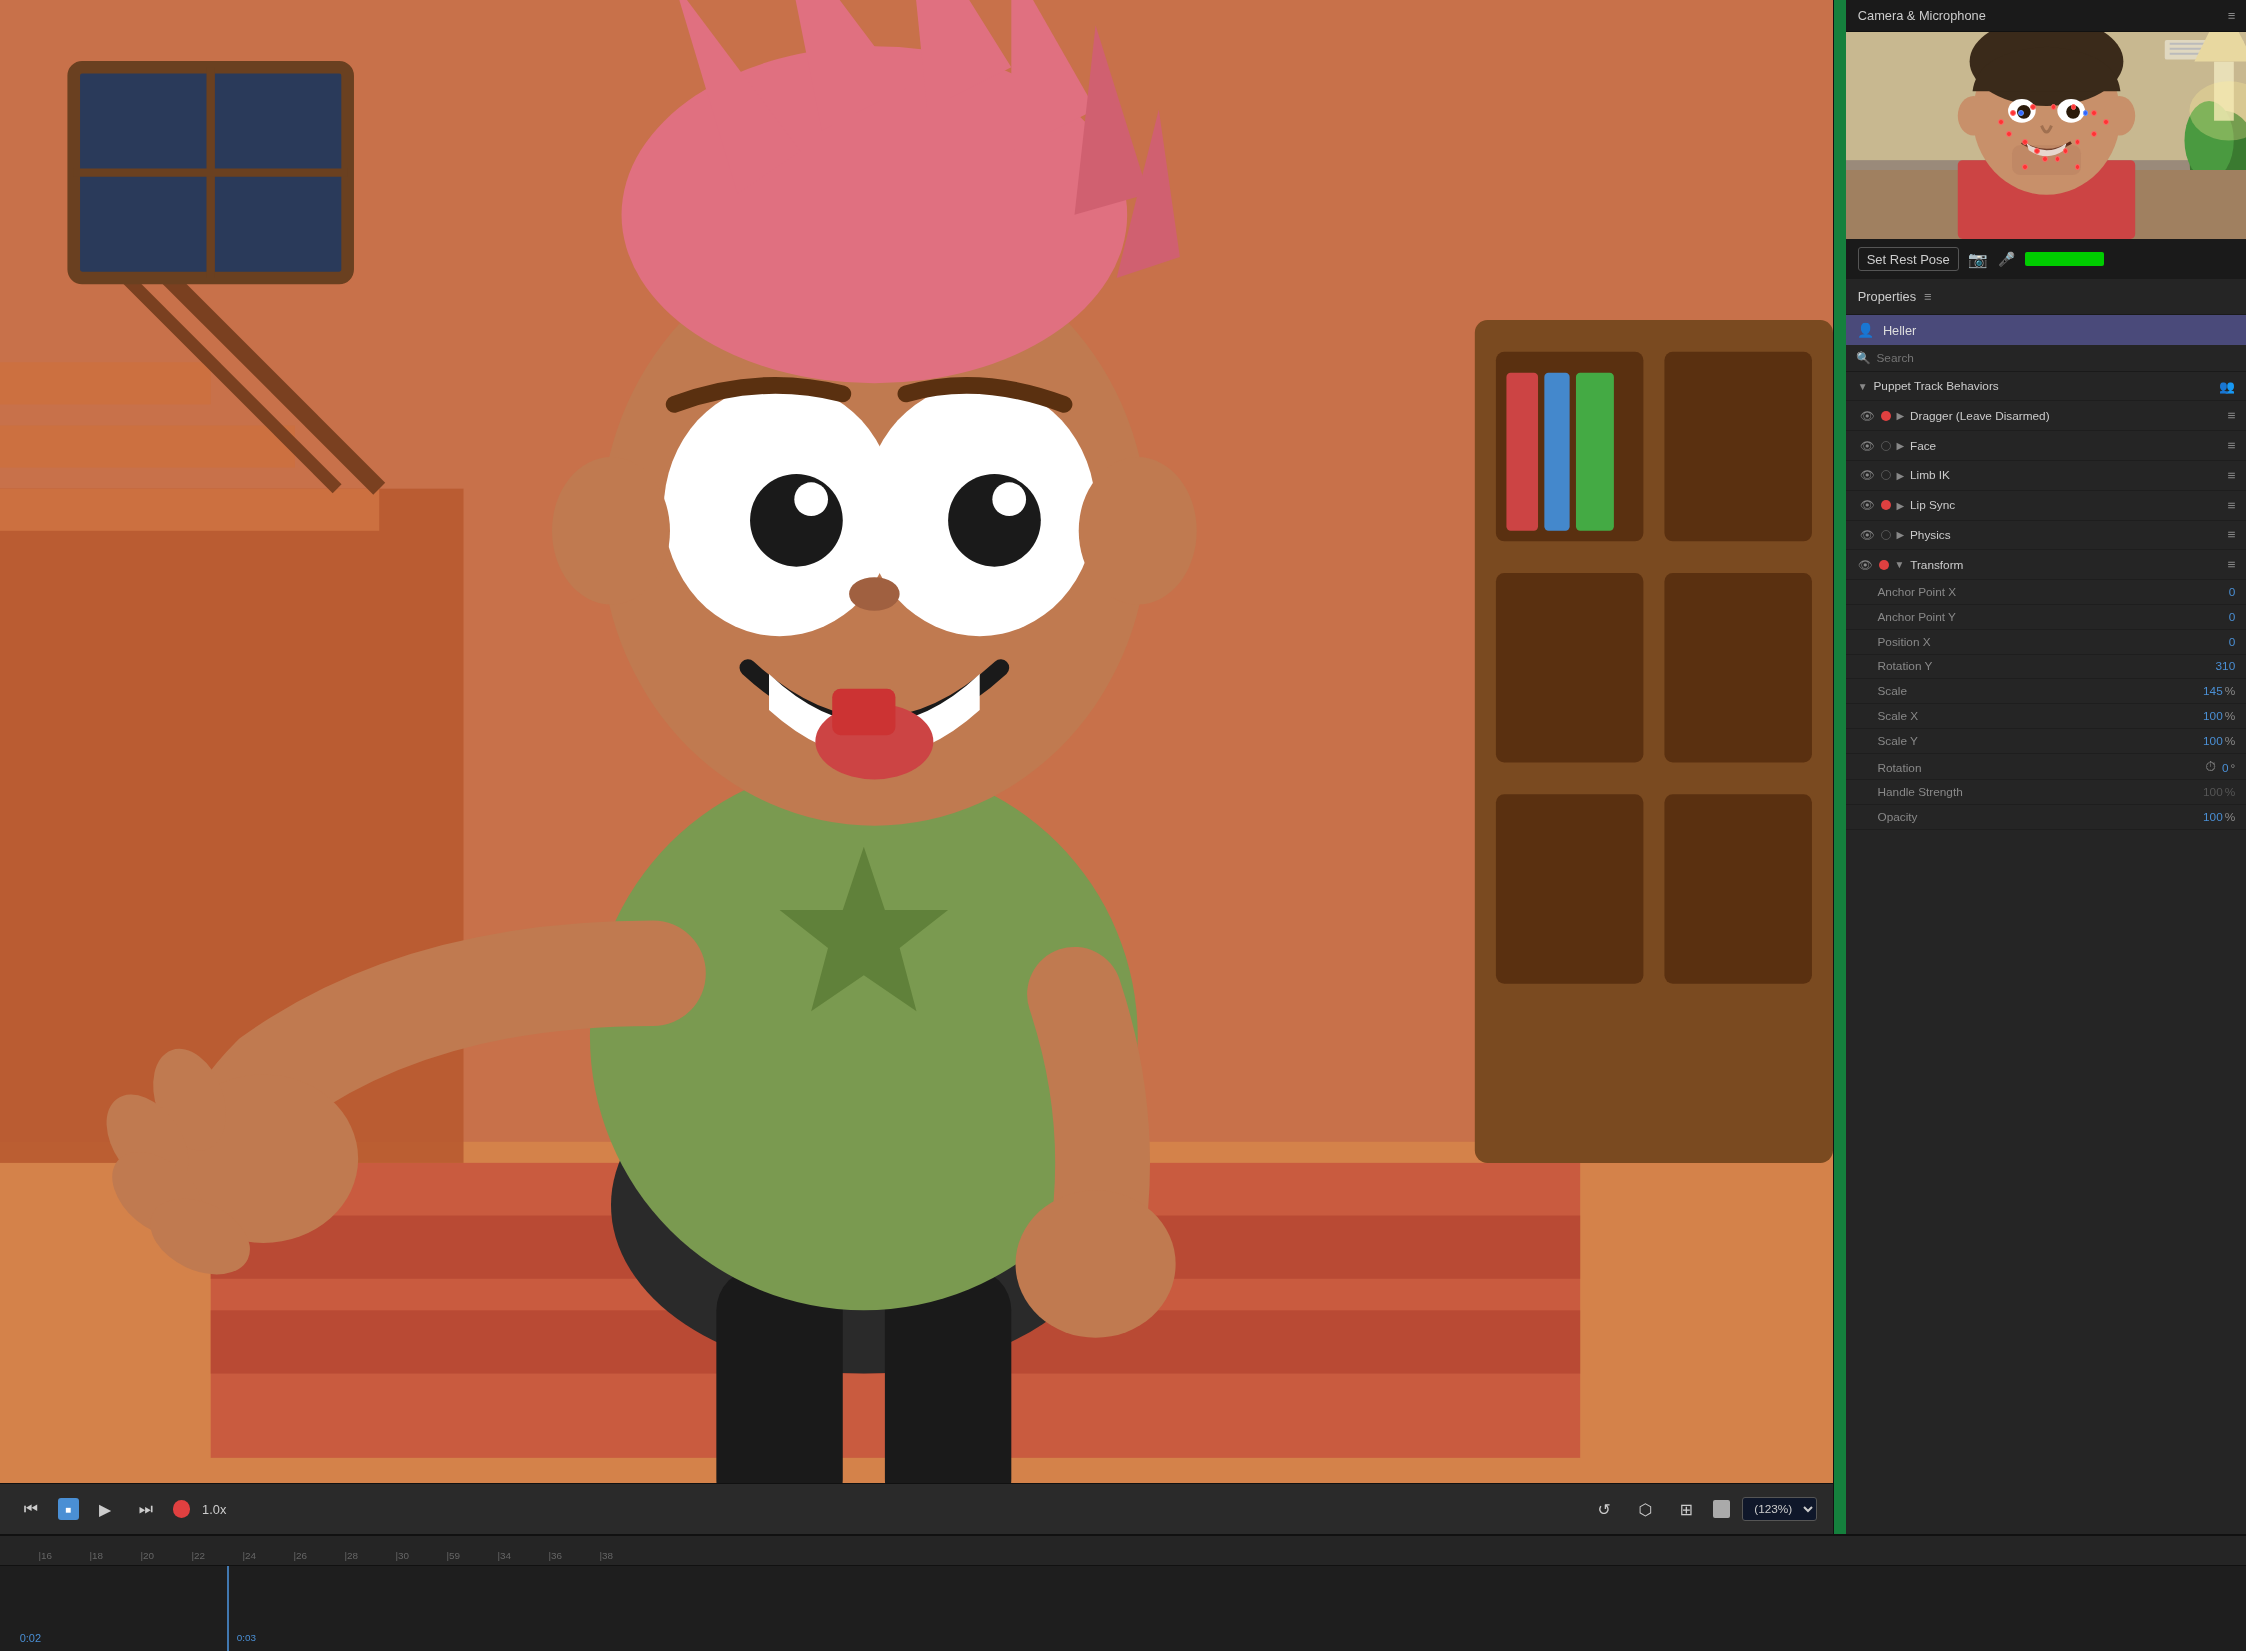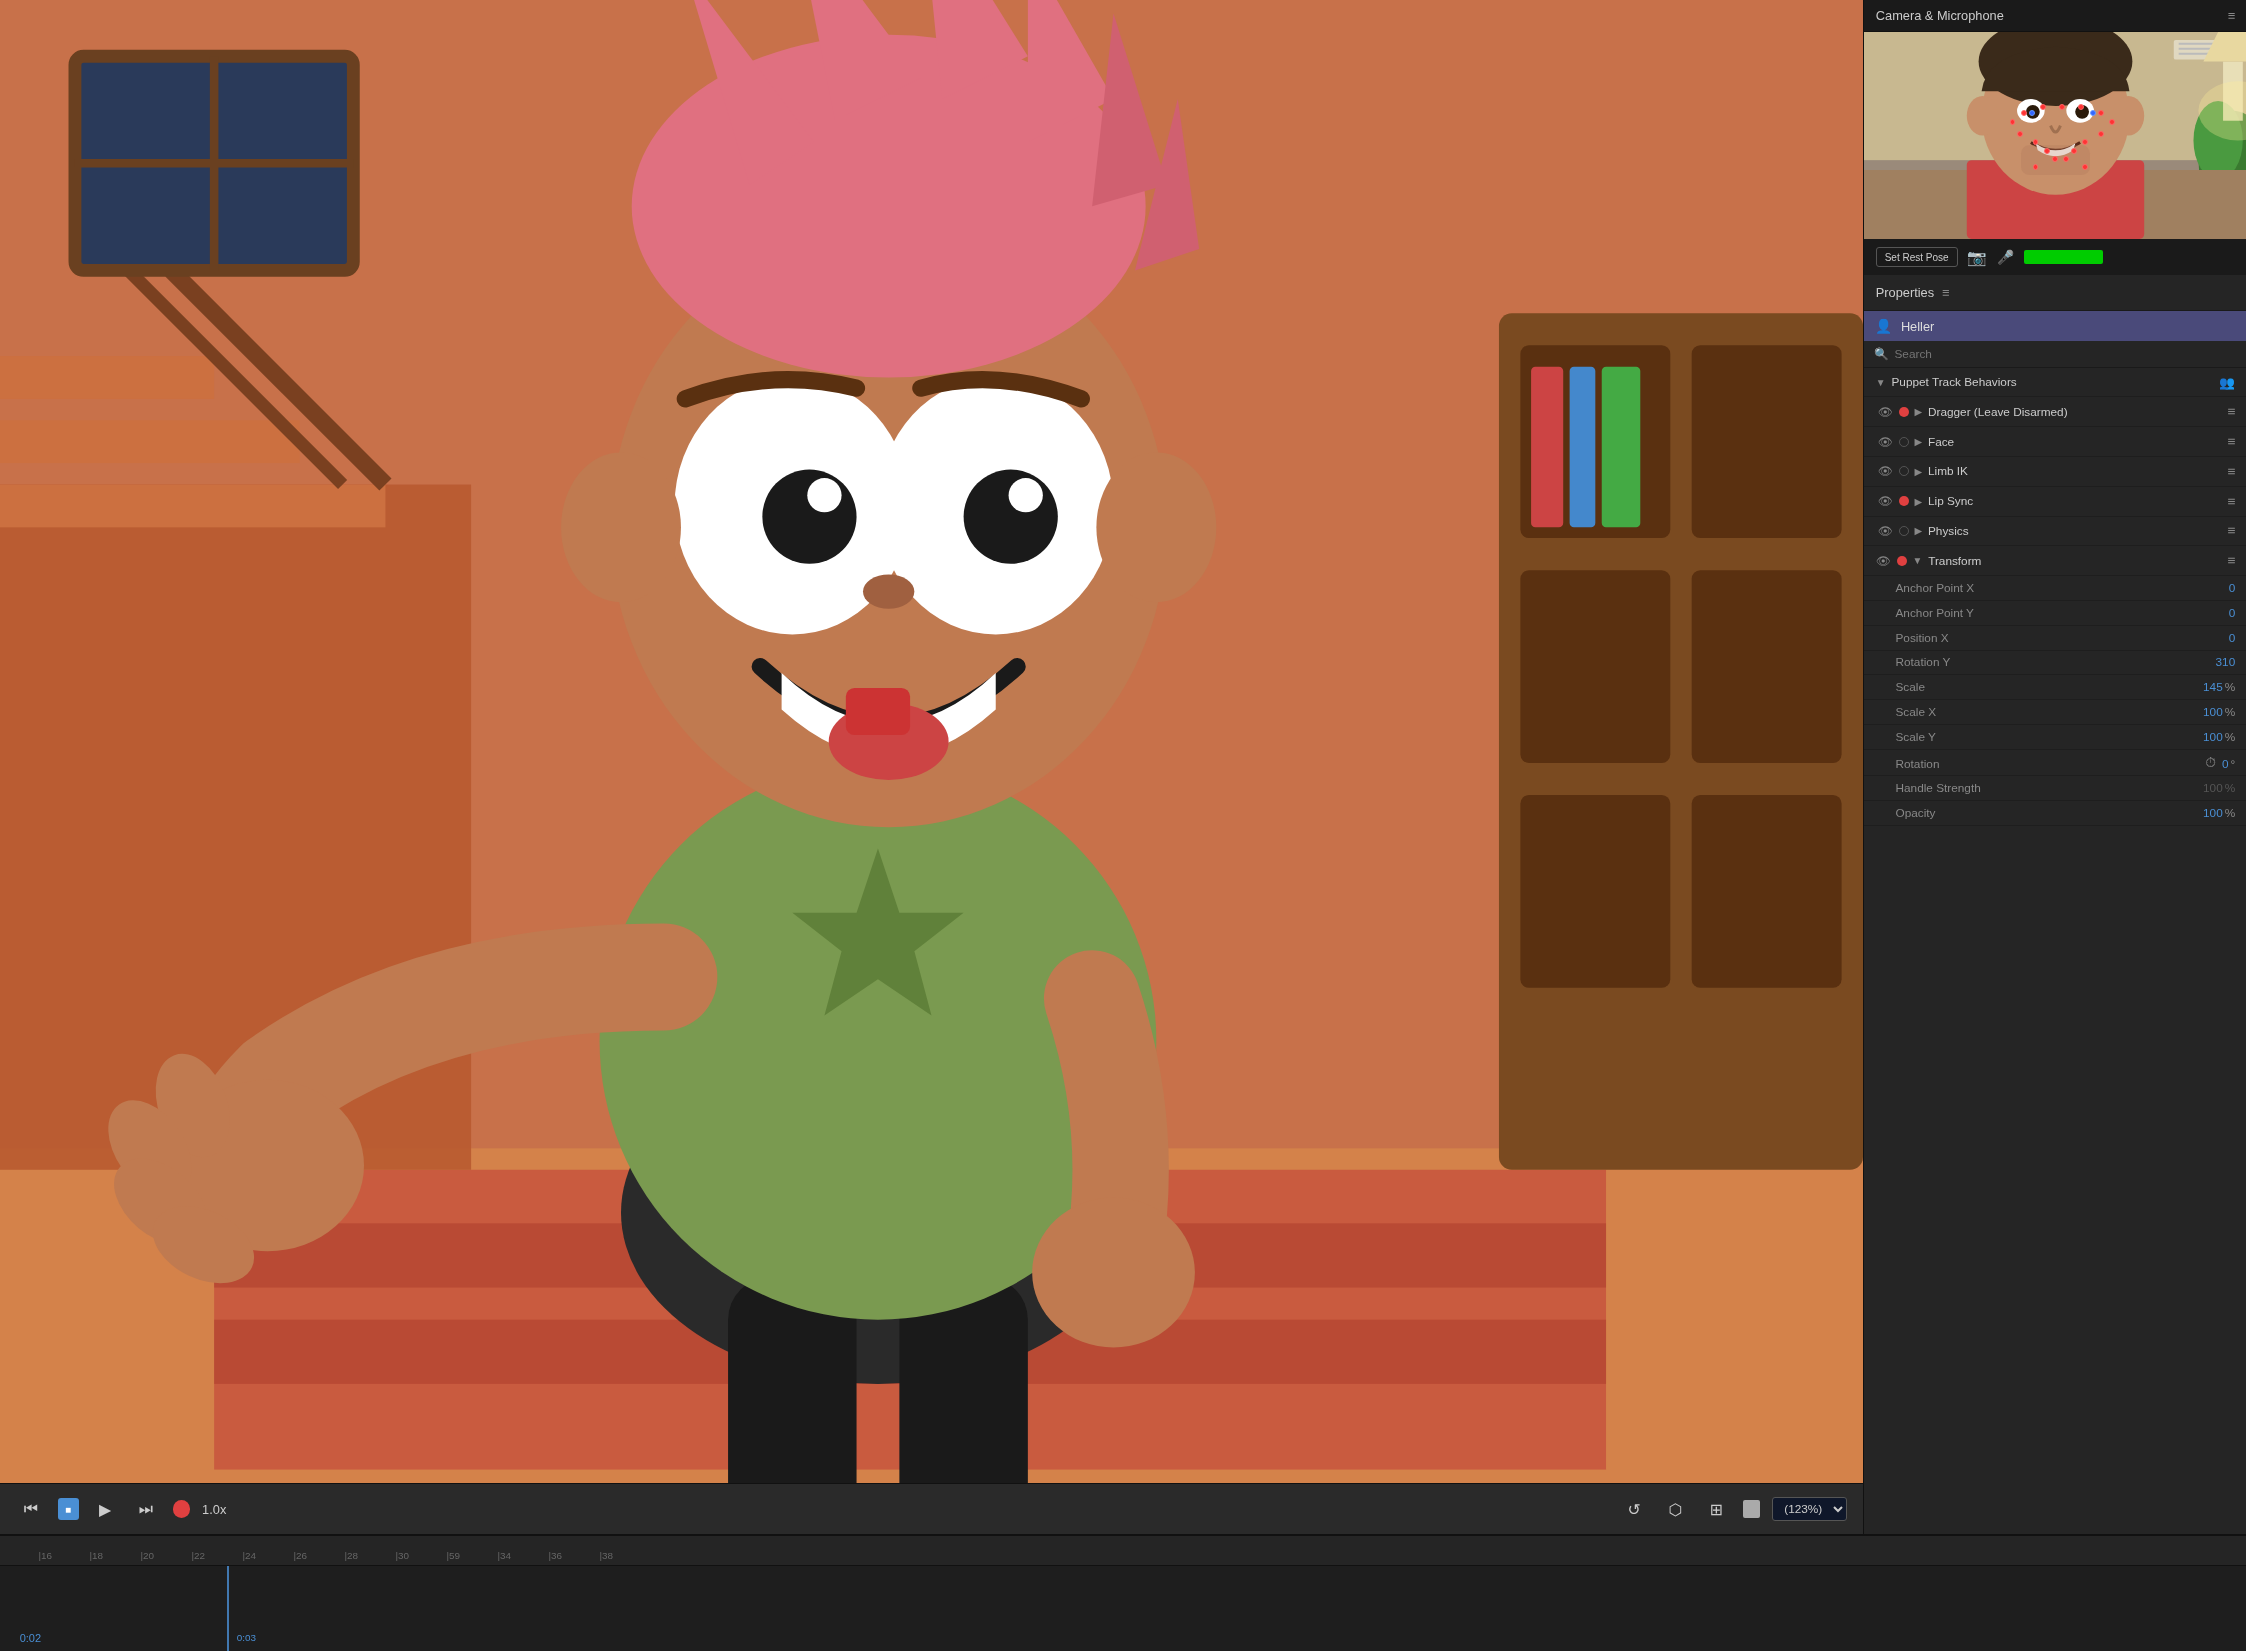--- a/index.html
+++ b/index.html
@@ -81,25 +81,26 @@
       background: #0f172a;
       border: 1px solid #555;
       color: #ccc;
       padding: 3px 7px;
       border-radius: 3px;
       font-size: 11.8px;
     }
 
     
     .right-panel {
-      width: 384px;
+      width: 414px;
       background: #15803d;
       display: flex;
       flex-direction: column;
       border-left: 1px solid #111;
+      padding-left: 12px;
     }
 
     
     .camera-panel {
       background: #1a1a1a;
     }
     .camera-header {
       display: flex;
       align-items: center;
       padding: 7.9px 11.8px;
@@ -127,21 +128,21 @@
       display: flex;
       align-items: center;
       padding: 7.9px 11.8px;
       gap: 9.9px;
       background: #1a1a1a;
     }
     .set-rest-pose-btn {
       background: none;
       border: none;
       color: #ccc;
-      font-size: 10px;
+      font-size: 13px;
       cursor: pointer;
       padding: 3.9px 7.9px;
       border: 1px solid #555;
       border-radius: 3px;
     }
     .camera-icon { color: #5599dd; font-size: 15.8px; }
     .mic-icon { color: #5599dd; font-size: 13.8px; }
     .audio-level {
       width: 79px;
       height: 13.8px;

